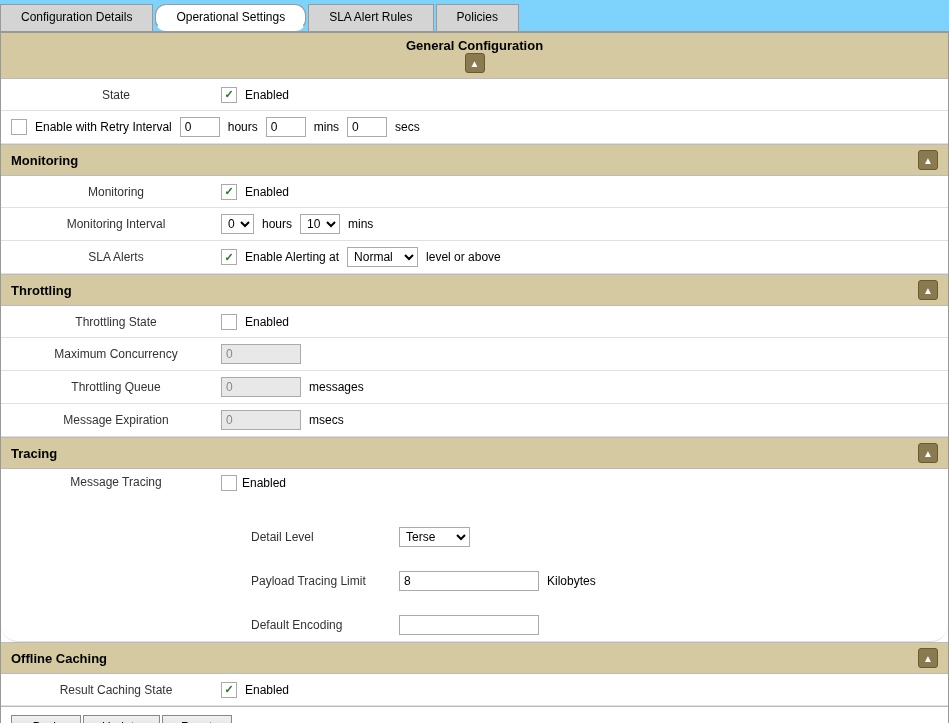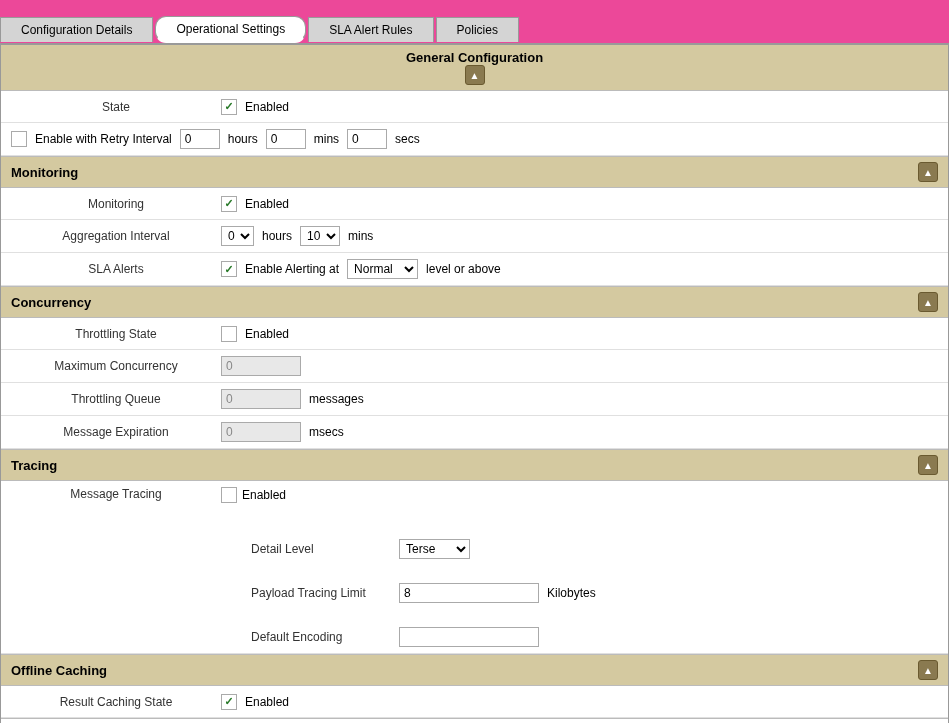--- a/index.html
+++ b/index.html
@@ -8,23 +8,22 @@
       font-size: 12px;
       background: #fff;
       color: #000;
       width: 949px;
     }
 
     
     .tabs {
       display: flex;
       border-bottom: 2px solid #999;
-      background: #ec4899;
-      padding-top: 16px;
-      align-items: center;
+      background: #7dd3fc;
+      padding-top: 4px;
     }
     .tab {
       padding: 5px 20px;
       border: 1px solid #999;
       border-bottom: none;
       background: #d4d4d4;
       cursor: pointer;
       margin-right: 2px;
       font-size: 12px;
       color: #000;
@@ -236,21 +235,21 @@
 
   <div class="field-row">
     <div class="field-label">Monitoring</div>
     <div class="field-value">
       <div class="checkbox-img checked"></div>
       <span>Enabled</span>
     </div>
   </div>
 
   <div class="field-row">
-    <div class="field-label">Aggregation Interval</div>
+    <div class="field-label">Monitoring Interval</div>
     <div class="field-value">
       <select>
         <option>0</option><option>1</option><option>2</option>
       </select>
       <span>hours</span>
       <select>
         <option>10</option><option>15</option><option>20</option><option>30</option>
       </select>
       <span>mins</span>
     </div>
@@ -262,21 +261,21 @@
       <div class="checkbox-img checked"></div>
       <span>Enable Alerting at</span>
       <select>
         <option>Normal</option><option>Warning</option><option>Critical</option>
       </select>
       <span>level or above</span>
     </div>
   </div>
 
   <div class="section-header">
-    <span>Concurrency</span>
+    <span>Throttling</span>
     <div class="collapse-btn">▲</div>
   </div>
 
   <div class="field-row">
     <div class="field-label">Throttling State</div>
     <div class="field-value">
       <div class="checkbox-img"></div>
       <span>Enabled</span>
     </div>
   </div>
@@ -302,21 +301,21 @@
       <input type="text" class="large disabled-input" value="0" style="">
       <span>msecs</span>
     </div>
   </div>
 
   <div class="section-header">
     <span>Tracing</span>
     <div class="collapse-btn">▲</div>
   </div>
 
-  <div class="field-row" style="align-items: flex-start;">
+  <div class="field-row" style="align-items: flex-start; border-radius: 17px;">
     <div class="field-label">Message Tracing</div>
     <div class="field-value" style="flex-direction: column; align-items: flex-start;">
       <div class="checkbox-wrapper">
         <div class="checkbox-img"></div>
         <span>Enabled</span>
       </div>
       <div class="sub-fields">
         <div class="sub-field-row">
           <span class="sub-field-label">Detail Level</span>
           <select>

